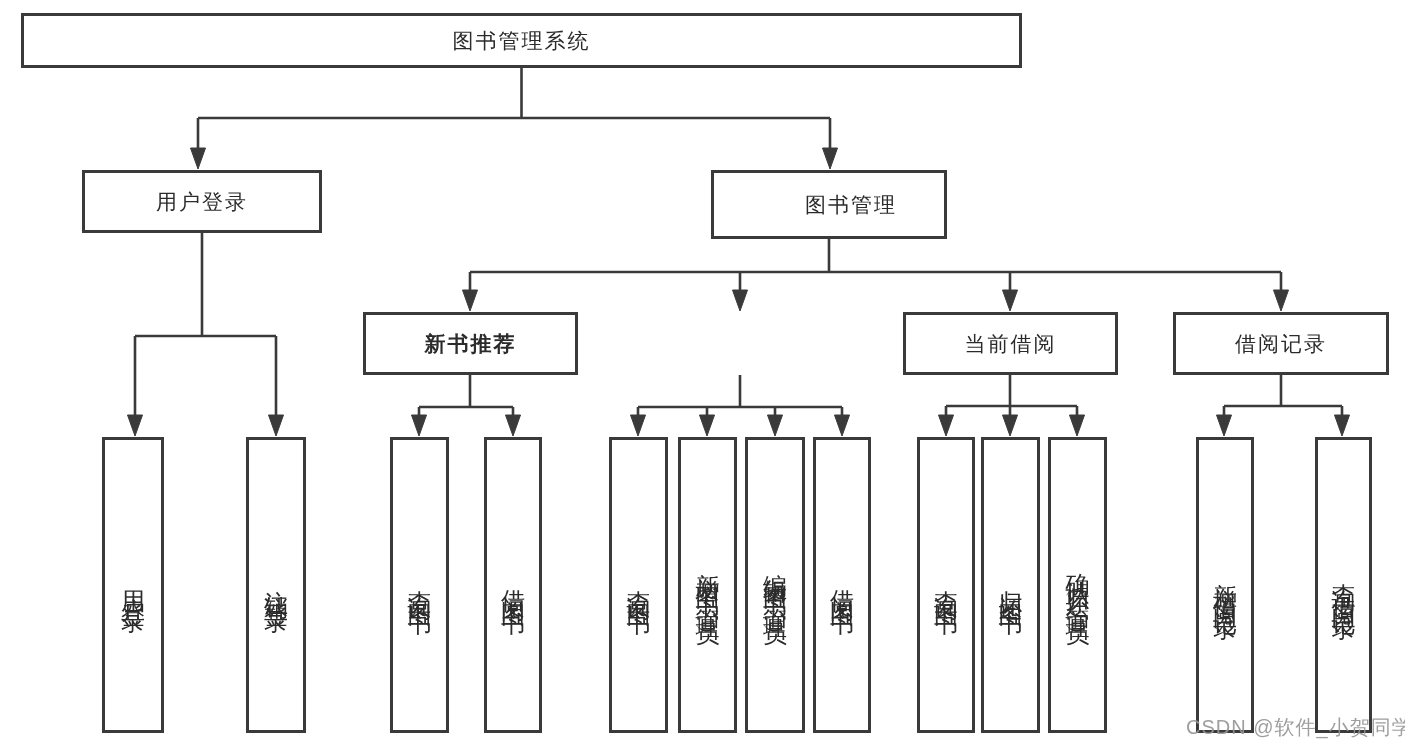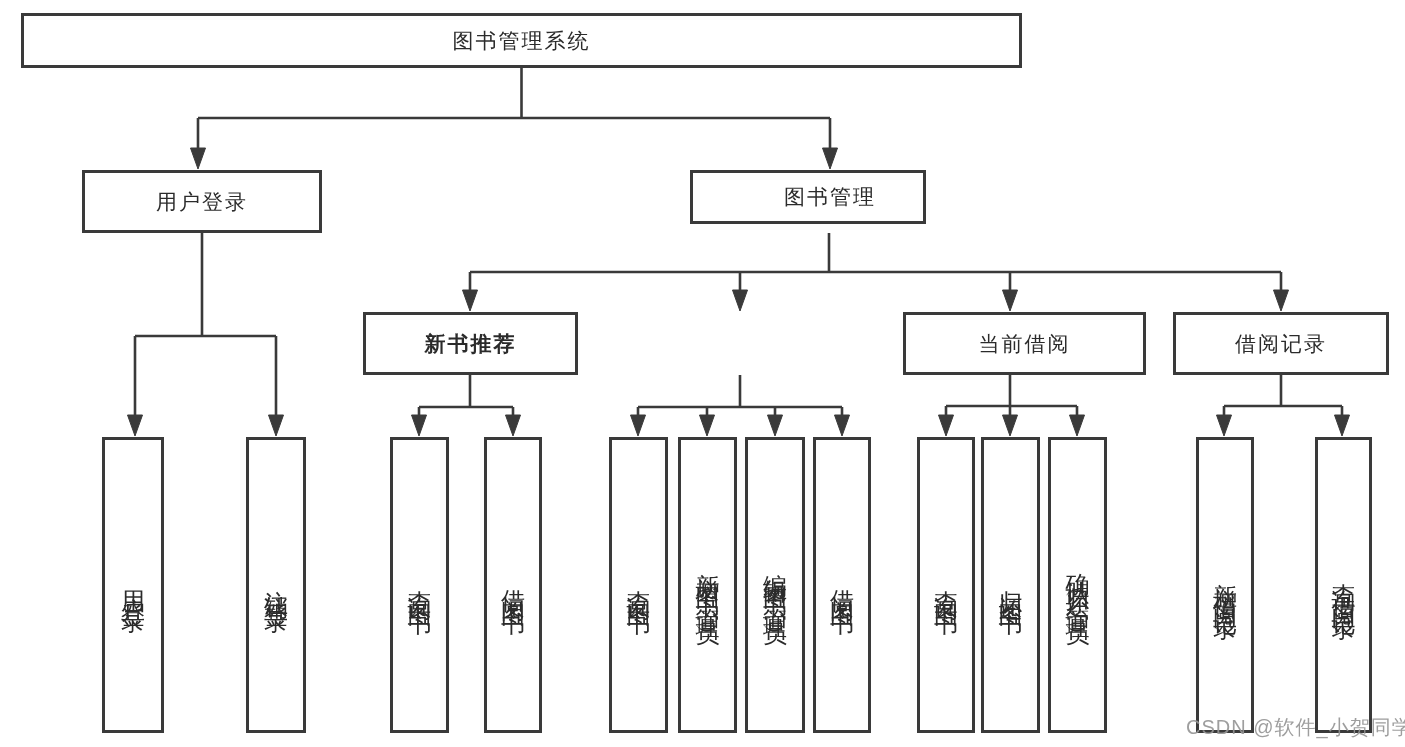--- a/index.html
+++ b/index.html
@@ -121,28 +121,28 @@
     </g>
   </svg>
 
   <div class="node hbox" style="left:21px; top:13px; width:1001px; height:55px;font-family:Liberation Serif, serif;">
     <span>图书管理系统</span>
   </div>
 
   <div class="node hbox" style="left:82px; top:170px; width:240px; height:63px;">
     <span>用户登录</span>
   </div>
-  <div class="node hbox" style="left:690px; top:170px; width:236px; height:54px;padding-left:44px;">
+  <div class="node hbox" style="left:711px; top:170px; width:236px; height:69px;padding-left:44px;">
     <span>图书管理</span>
   </div>
 
   <div class="node hbox" style="left:363px; top:312px; width:215px; height:63px;font-weight:bold;">
     <span>新书推荐</span>
   </div>
-  <div class="node hbox" style="left:903px; top:312px; width:243px; height:63px;">
+  <div class="node hbox" style="left:903px; top:312px; width:215px; height:63px;">
     <span>当前借阅</span>
   </div>
   <div class="node hbox" style="left:1173px; top:312px; width:216px; height:63px;justify-content:center;">
     <span>借阅记录</span>
   </div>
 
   <div class="node vbox" style="left:102px; top:437px; width:62px; height:296px;">
     <span>用户登录</span>
   </div>
   <div class="node vbox" style="left:246px; top:437px; width:60px; height:296px;">

